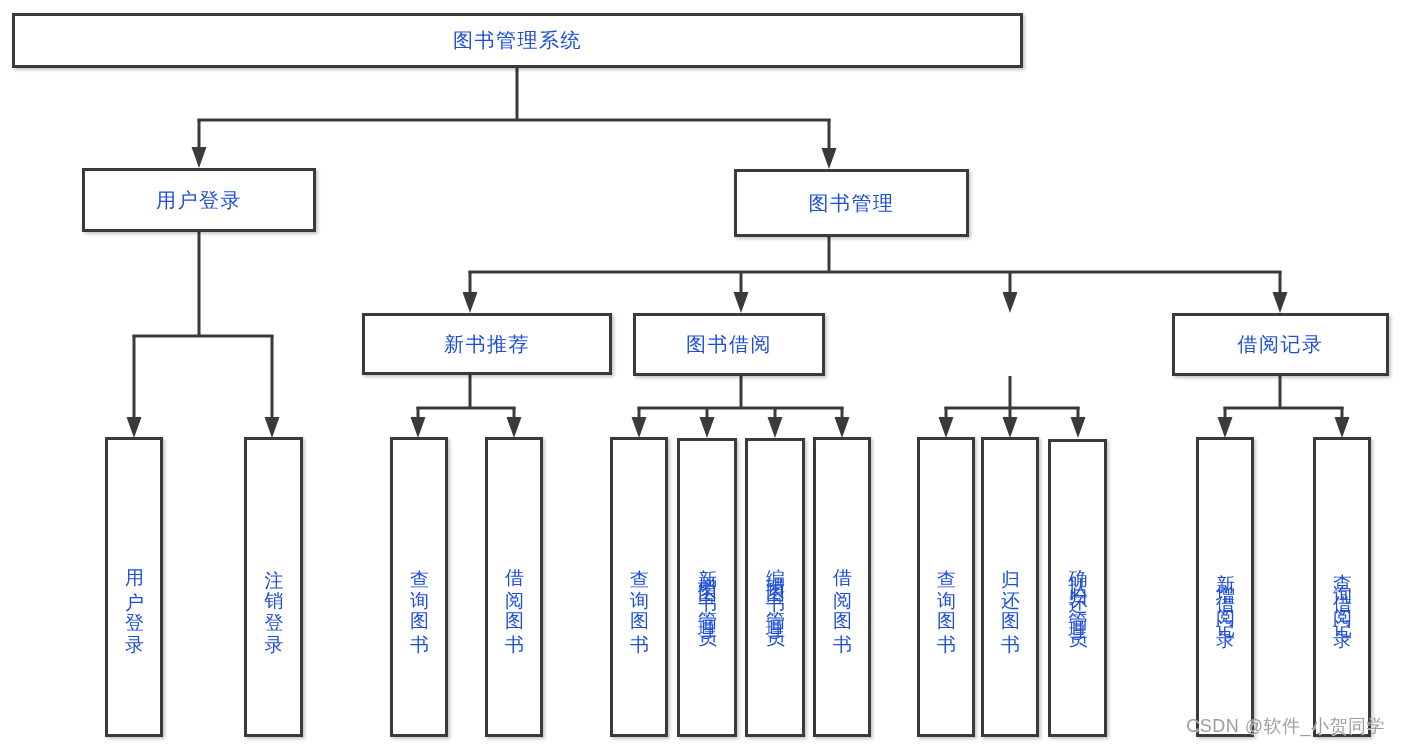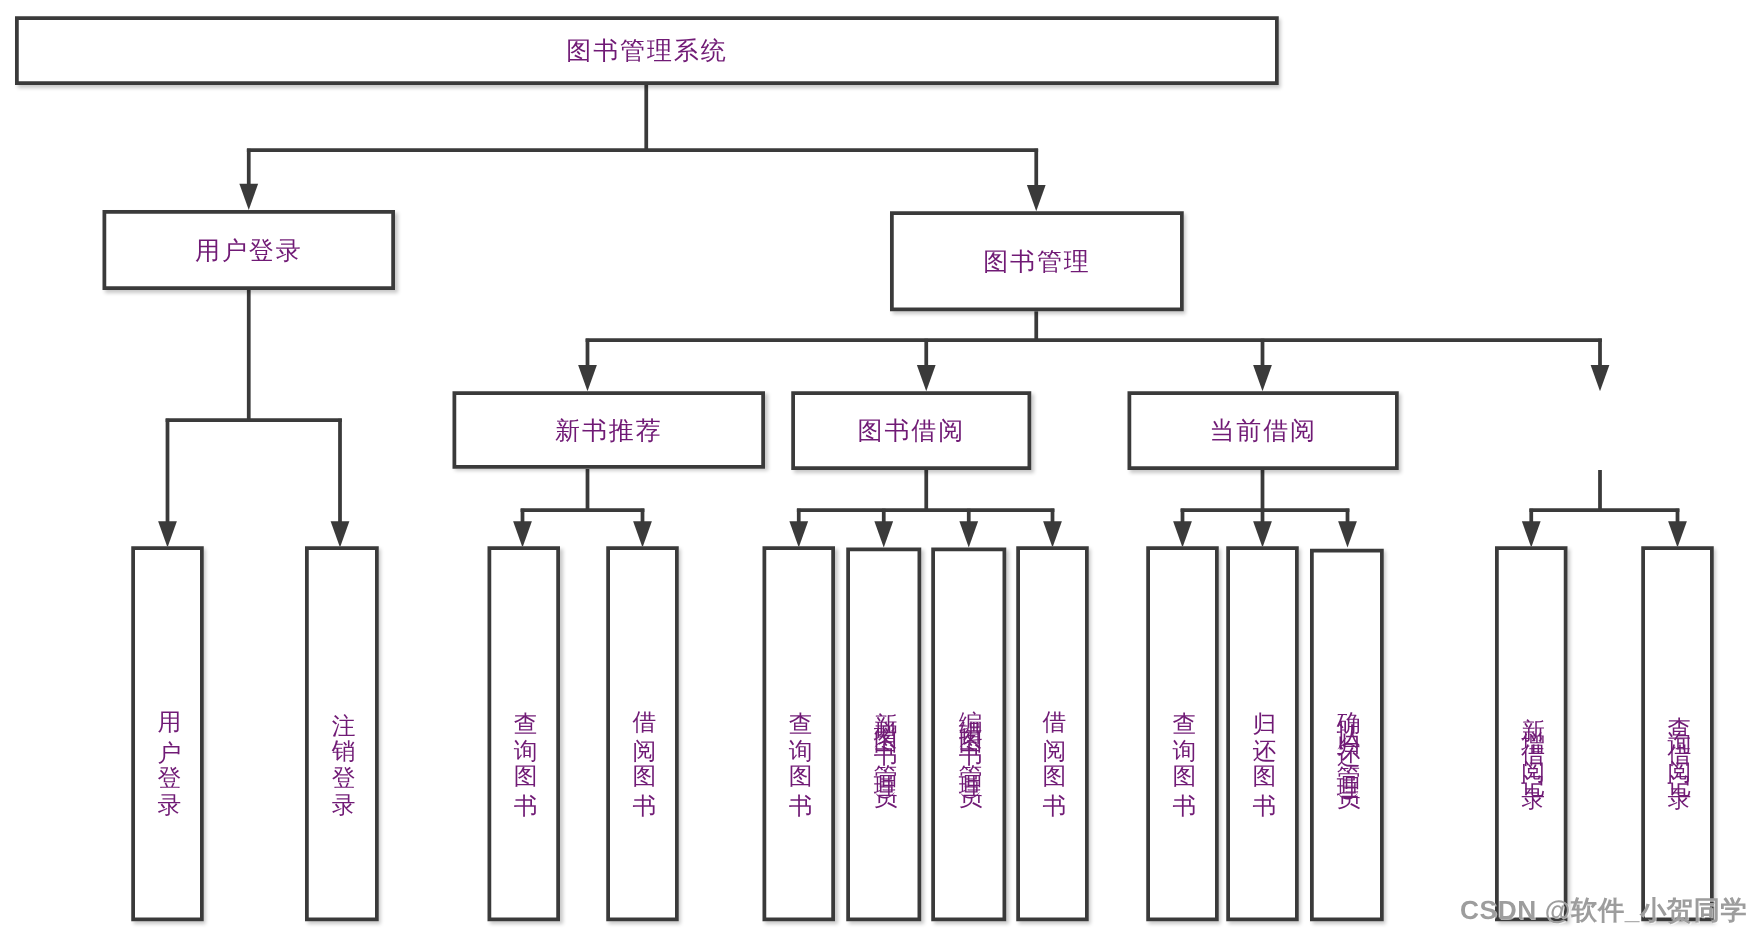--- a/index.html
+++ b/index.html
@@ -5,34 +5,34 @@
   html,body{margin:0;padding:0;background:#ffffff;}
   .canvas{
     position:relative;width:1405px;height:747px;background:#ffffff;overflow:hidden;
     font-family:"Liberation Sans",sans-serif;color:#2b2b2b;
   }
   .connectors{position:absolute;left:0;top:0;z-index:1;}
   .box{
     position:absolute;box-sizing:border-box;background:#ffffff;
     border:3px solid #3a3a3a;box-shadow:2px 2px 3px rgba(0,0,0,0.22);
     display:flex;align-items:center;justify-content:center;
-    z-index:2;color:#701a75;
+    z-index:2;color:#1d4ed8;
   }
   .hbox{font-size:20px;letter-spacing:1.5px;white-space:nowrap;}
   .vbox{
     writing-mode:vertical-rl;text-orientation:mixed;
     font-size:19px;line-height:1.1;
   }
   .s4{letter-spacing:1.15em;padding-inline-start:1.15em;}
   .s6{letter-spacing:0.60em;padding-inline-start:0.60em;}
   .s9{letter-spacing:0.45em;padding-inline-start:0.45em;}
   .watermark{
-    position:absolute;top:714px;right:7px;z-index:3;
-    font-size:21px;letter-spacing:0.5px;color:#9d9d9d;
-    text-shadow:1px 1px 0 rgba(255,255,255,0.6);white-space:nowrap;font-weight:bold;
+    position:absolute;top:714px;right:20px;z-index:3;
+    font-size:18px;letter-spacing:0.5px;color:#9d9d9d;
+    text-shadow:1px 1px 0 rgba(255,255,255,0.6);white-space:nowrap;
   }
 </style>
 </head>
 <body>
 
 <div class="canvas">
 
   <svg class="connectors" width="1405" height="747" viewBox="0 0 1405 747">
     <g stroke="#3a3a3a" stroke-width="3" fill="none">
 
@@ -95,25 +95,25 @@
       <polygon points="1002.5,417 1017.5,417 1010,438"></polygon>
       <polygon points="1070.5,417 1085.5,417 1078,438"></polygon>
       <polygon points="1217.5,417 1232.5,417 1225,438"></polygon>
       <polygon points="1334.5,417 1349.5,417 1342,438"></polygon>
     </g>
   </svg>
 
   <div class="box hbox" style="left:12px;top:13px;width:1011px;height:55px">图书管理系统</div>
 
   <div class="box hbox" style="left:82px;top:168px;width:234px;height:64px">用户登录</div>
-  <div class="box hbox" style="left:712px;top:169px;width:235px;height:80px">图书管理</div>
+  <div class="box hbox" style="left:734px;top:169px;width:235px;height:68px">图书管理</div>
 
   <div class="box hbox" style="left:362px;top:313px;width:250px;height:62px">新书推荐</div>
   <div class="box hbox" style="left:633px;top:313px;width:192px;height:63px">图书借阅</div>
-  <div class="box hbox" style="left:902px;top:313px;width:217px;height:63px">当前借阅</div>
+  <div class="box hbox" style="left:1172px;top:313px;width:217px;height:63px">借阅记录</div>
 
   <div class="box vbox s4" style="left:105px;top:437px;width:58px;height:300px">用户登录</div>
   <div class="box vbox s4" style="left:244px;top:437px;width:59px;height:300px">注销登录</div>
 
   <div class="box vbox s4" style="left:390px;top:437px;width:58px;height:300px">查询图书</div>
   <div class="box vbox s4" style="left:485px;top:437px;width:58px;height:300px">借阅图书</div>
 
   <div class="box vbox s4" style="left:610px;top:437px;width:58px;height:300px">查询图书</div>
   <div class="box vbox s9" style="left:677px;top:438px;width:60px;height:299px">新增图书（管理员）</div>
   <div class="box vbox s9" style="left:745px;top:438px;width:60px;height:299px">编辑图书（管理员）</div>

